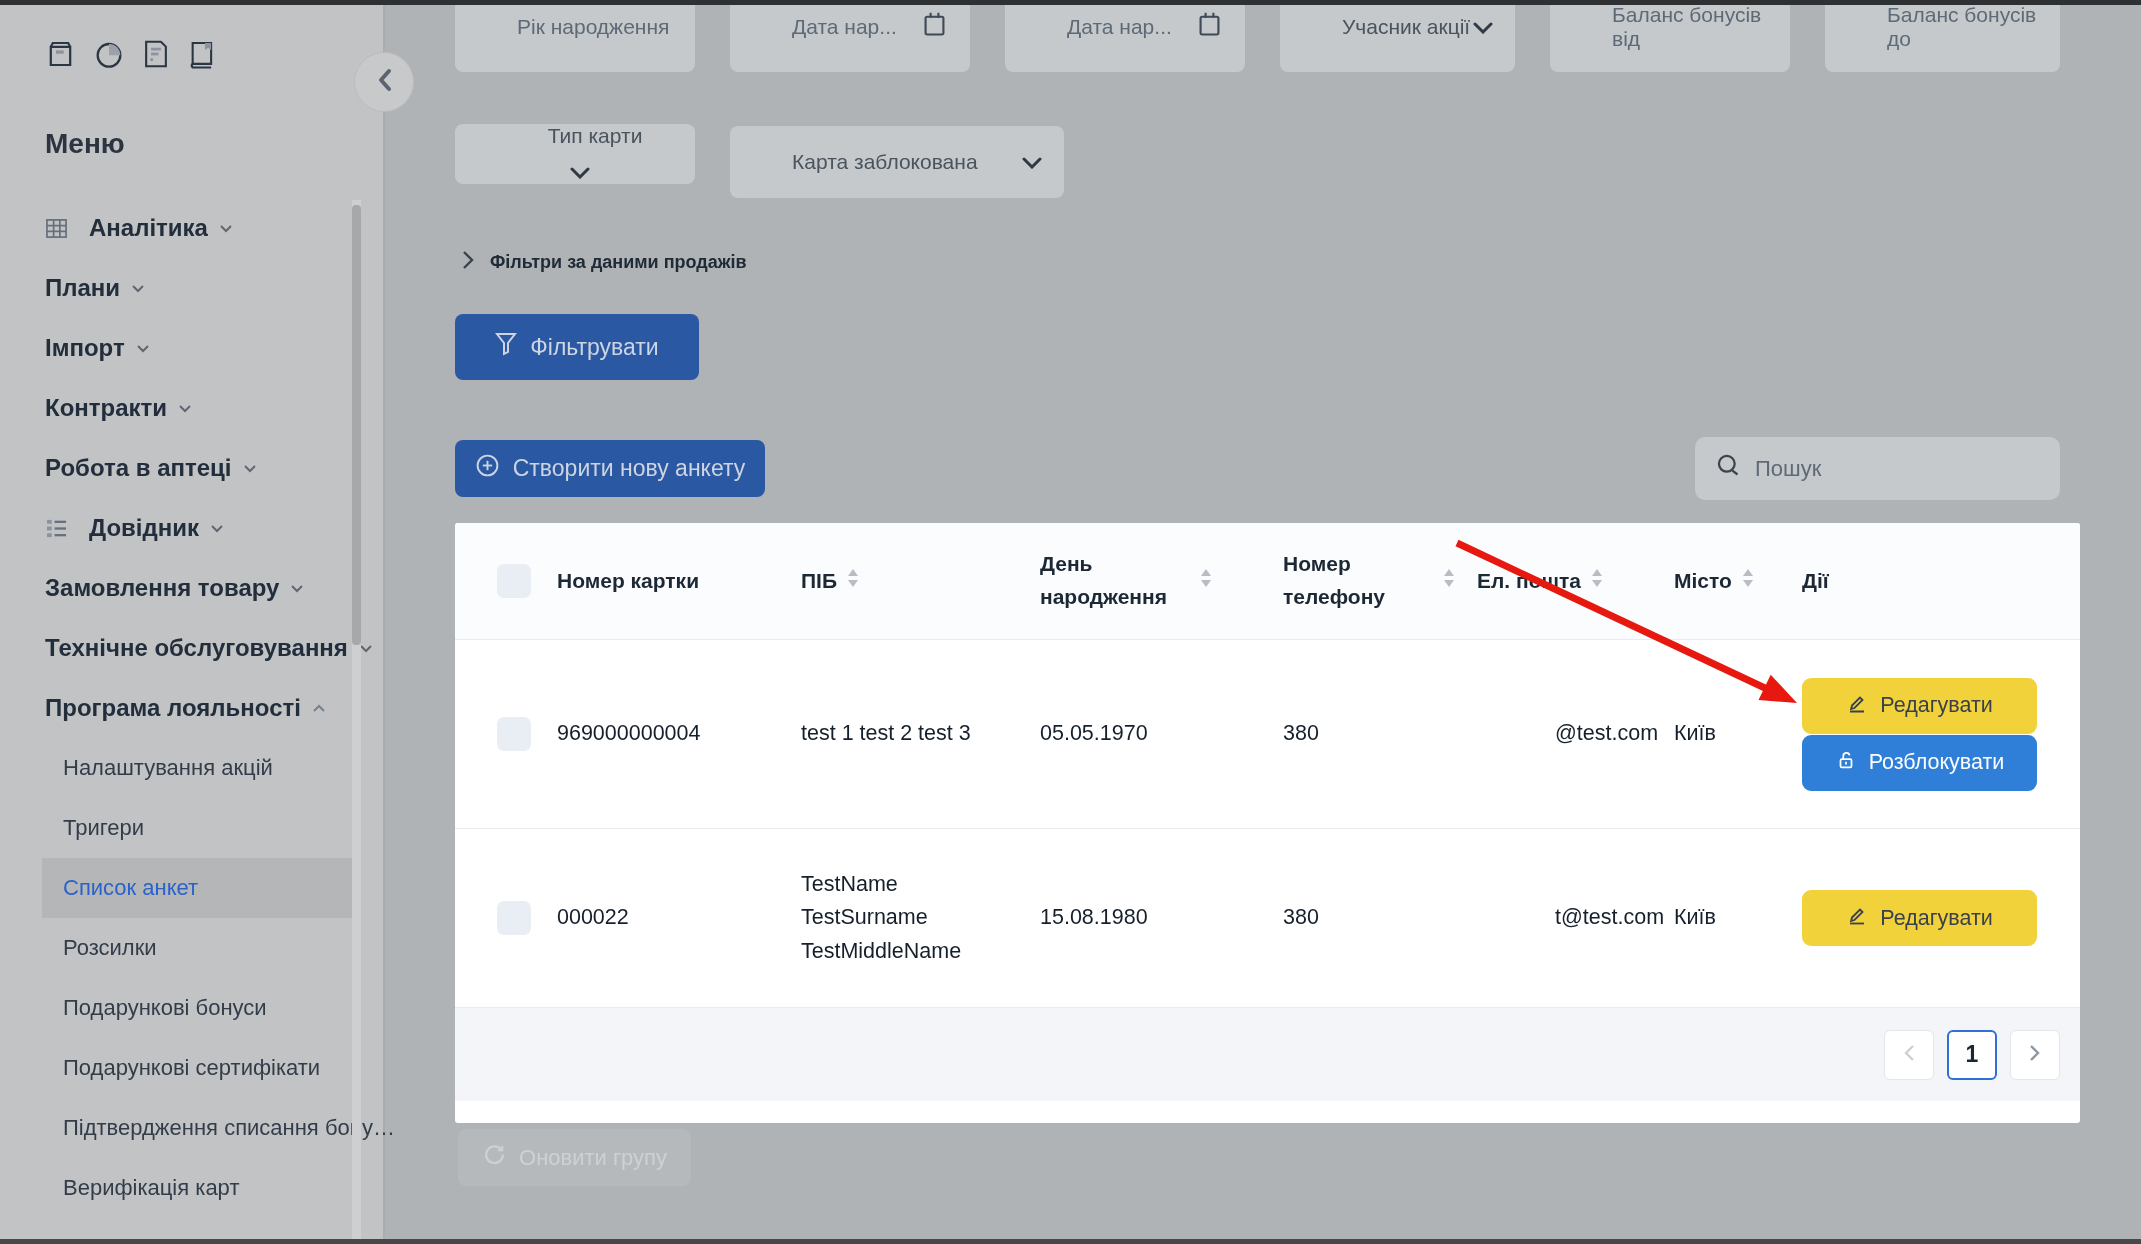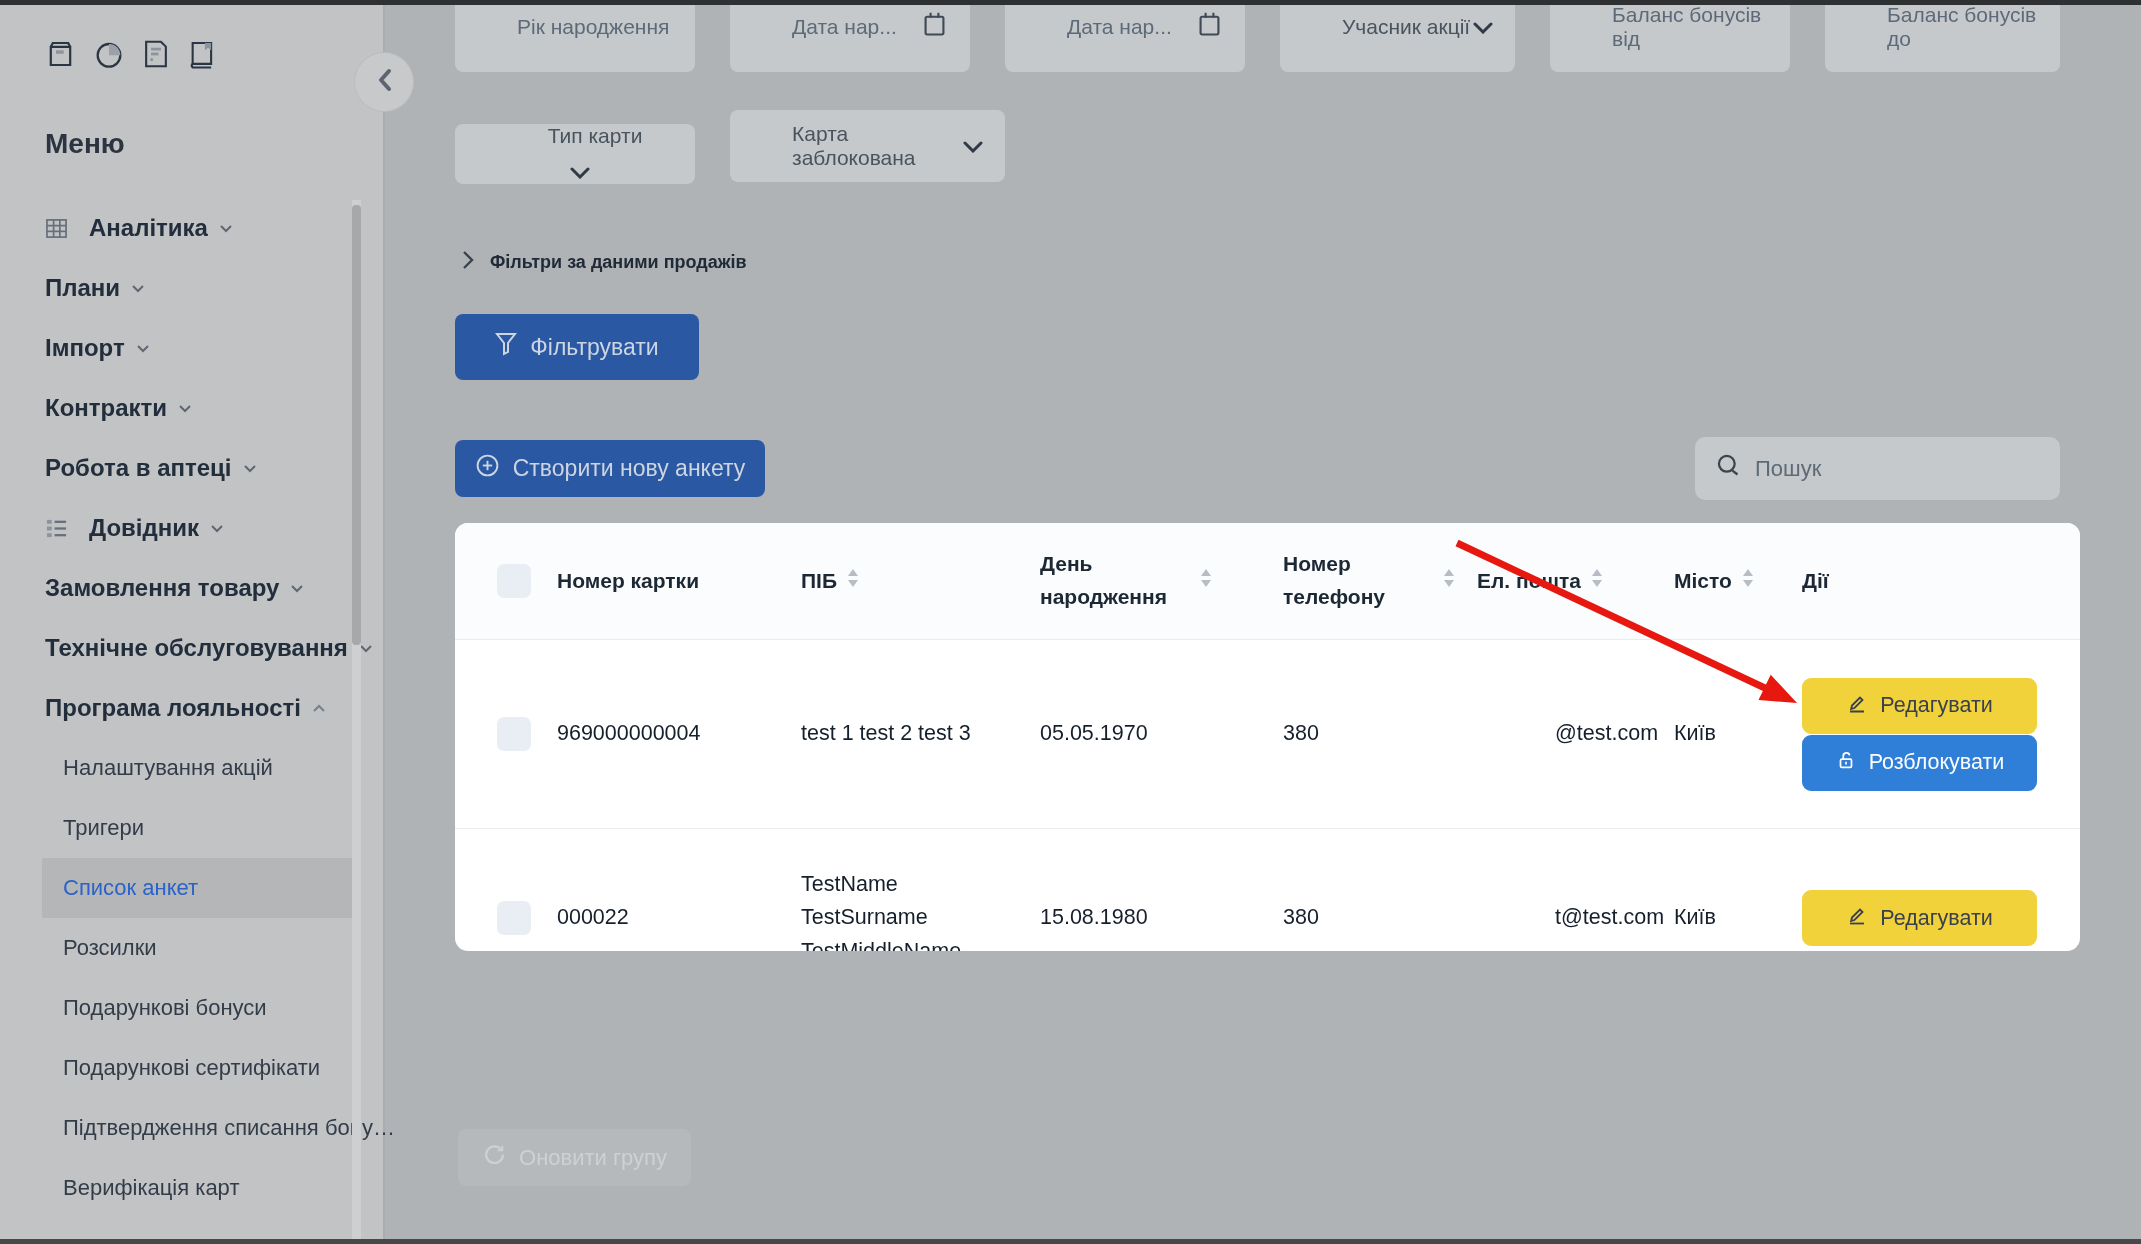--- a/index.html
+++ b/index.html
@@ -67,22 +67,22 @@
   }
   .btn-disabled {
     position:absolute; left:458px; top:1129px; width:233px; height:57px;
     background:#b6b9bc; border-radius:8px; border:none;
     display:flex; align-items:center; justify-content:center; gap:12px;
     color:#ced1d4; font-size:22px; font-family:inherit; z-index:2;
   }
 
   
   .card {
-    position:absolute; left:455px; top:523px; width:1625px; height:428px;
-    background:#ffffff; border-radius:13px; z-index:3; overflow:hidden;
+    position:absolute; left:455px; top:523px; width:1625px; height:600px;
+    background:#ffffff; border-radius:3px; z-index:3; overflow:hidden;
   }
   .thead { height:117px; display:flex; align-items:center; background:#fbfcfd; border-bottom:1px solid #e9ebef; }
   .trow { display:flex; align-items:center; border-bottom:1px solid #e9ebef; }
   .trow.r1 { height:189px; }
   .trow.r2 { height:179px; }
   .tfoot { height:93px; background:#f3f5f8; display:flex; align-items:center; justify-content:flex-end; padding-right:20px; }
   .col { display:flex; align-items:center; flex:0 0 auto; }
   .c-check { width:102px; padding-left:42px; }
   .c-card  { width:244px; }
   .c-name  { width:239px; }
@@ -315,21 +315,21 @@
 <div class="chip" style="left:1825px; top:-18px; width:235px; height:90px;">
   <span class="lbl">Баланс бонусів до</span>
 </div>
 
 <div class="chip dark-label" style="left:455px; top:124px; width:240px; height:60px;flex-direction:column;">
   <span class="lbl">Тип карти</span>
   <span><svg width="20" height="12" viewBox="0 0 20 12" fill="none" stroke="#2f3a46" stroke-width="3" stroke-linecap="round">
         <polyline points="2,2 10,10 18,2"></polyline>
       </svg></span>
 </div>
-<div class="chip dark-label" style="left:730px; top:110px; width:275px; height:72px;">
+<div class="chip dark-label" style="left:730px; top:126px; width:334px; height:72px;">
   <span class="lbl">Карта заблокована</span>
   <span><svg width="20" height="12" viewBox="0 0 20 12" fill="none" stroke="#2f3a46" stroke-width="3" stroke-linecap="round">
         <polyline points="2,2 10,10 18,2"></polyline>
       </svg></span>
 </div>
 
 <div class="toggle-row">
   <span><svg width="12" height="20" viewBox="0 0 12 20" fill="none" stroke="#39434f" stroke-width="2.4">
         <polyline points="2,2 10,10 2,18"></polyline>
       </svg></span>

